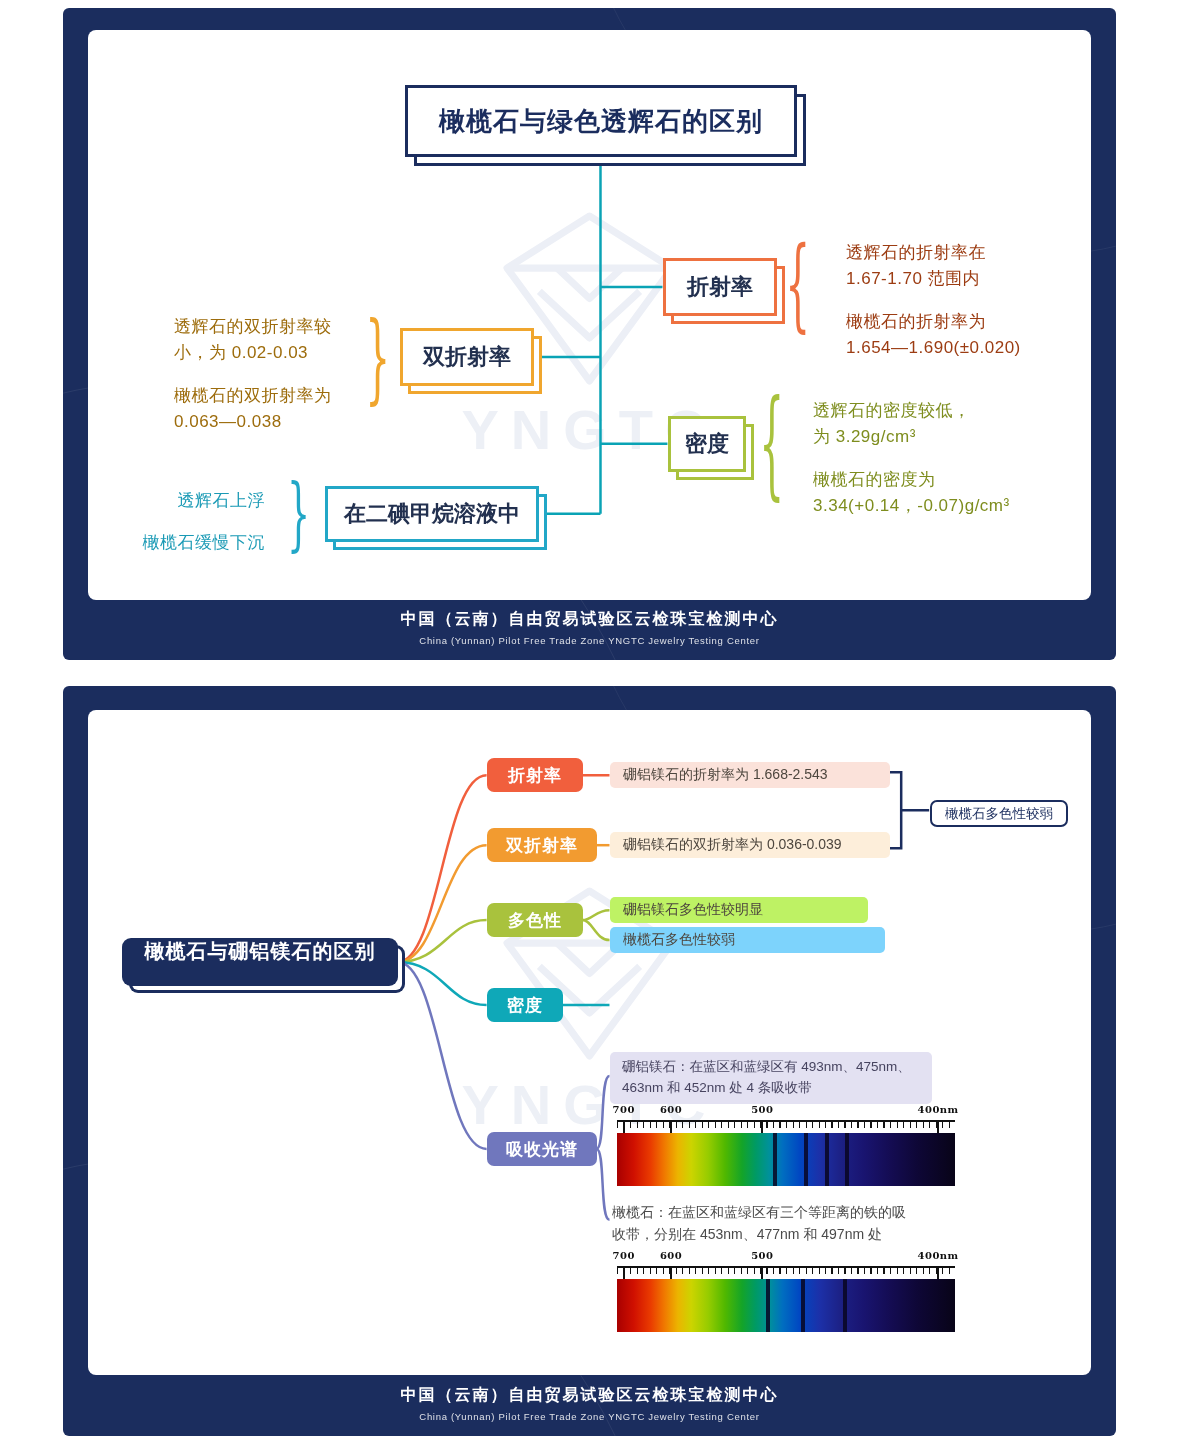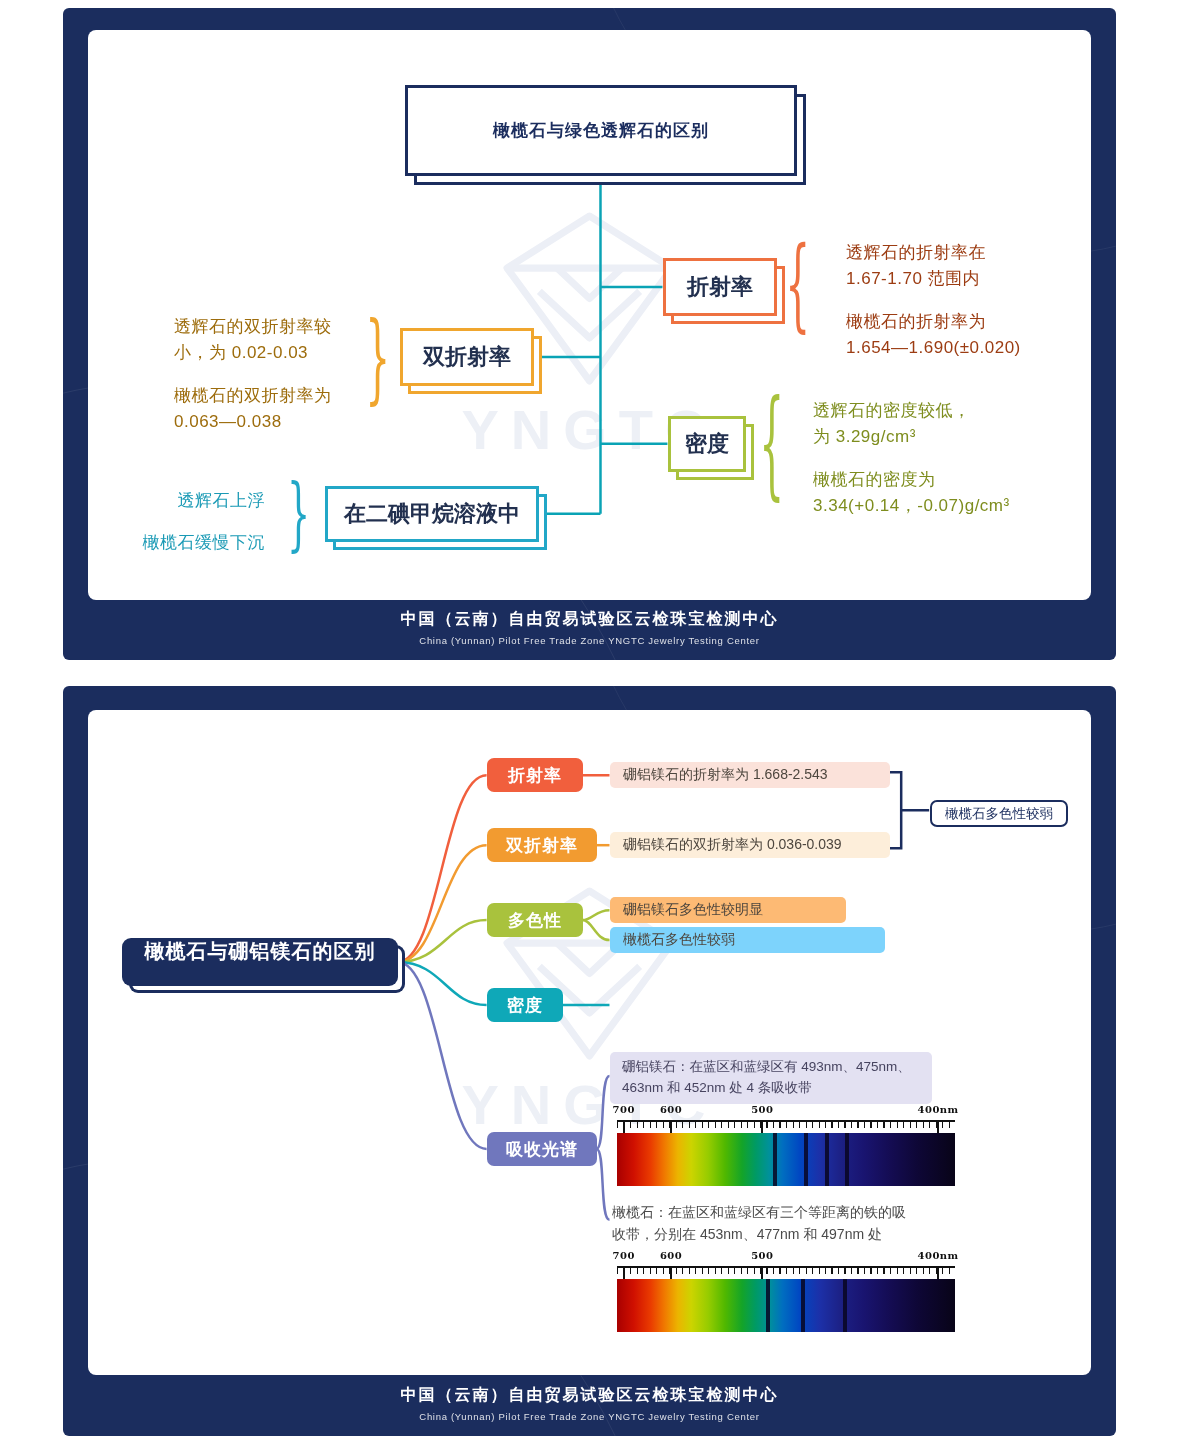--- a/index.html
+++ b/index.html
@@ -27,21 +27,21 @@
   .wm-text{font-size:56px; font-weight:bold; color:#edf0f6; letter-spacing:12px; margin-top:4px;}
 
   .lines{position:absolute; left:0; top:0; width:100%; height:100%;}
   .lines path{fill:none; stroke-width:2.5px;}
   .lt{stroke:var(--teal);} .lo{stroke:var(--orangeRed);} .la{stroke:var(--orange2);}
   .lg{stroke:var(--green);} .lc{stroke:var(--teal2);} .lp{stroke:var(--purple);}
   .ln{stroke:var(--navy); stroke-width:2px;}
 
   
   .box{position:absolute; background:#fff; border:3px solid var(--navy); display:flex; align-items:center; justify-content:center; font-weight:bold; color:#22304f;}
-  .title-box{left:317px; top:55px; width:392px; height:91px; font-size:17px; color:var(--navy); letter-spacing:1px;
+  .title-box{left:317px; top:55px; width:392px; height:72px; font-size:26px; color:var(--navy); letter-spacing:1px;
              box-shadow:9px 9px 0 -3px #fff, 9px 9px 0 0 var(--navy);}
   .node1{font-size:22px;}
   .n1-ri{left:575px; top:228px; width:114px; height:58px; border-color:var(--orange); box-shadow:8px 8px 0 -3px #fff, 8px 8px 0 0 var(--orange);}
   .n1-biri{left:312px; top:298px; width:134px; height:58px; border-color:var(--amber); box-shadow:8px 8px 0 -3px #fff, 8px 8px 0 0 var(--amber);}
   .n1-den{left:580px; top:386px; width:78px; height:56px; border-color:var(--green); box-shadow:8px 8px 0 -3px #fff, 8px 8px 0 0 var(--green);}
   .n1-sol{left:227px; top:456px; width:214px; height:56px; border-color:var(--cyan); box-shadow:8px 8px 0 -3px #fff, 8px 8px 0 0 var(--cyan);margin-left:10px;}
 
   .brace{position:absolute; font-family:"DejaVu Serif",serif; line-height:1; font-size:56px; font-weight:400;}
   .br-ri{left:692px; top:226px; color:var(--orange); transform:scale(0.7,1.8);}
   .br-biri{left:272px; top:300px; color:var(--amber); transform:scale(0.7,1.75);}
@@ -70,21 +70,21 @@
   .n2-ri{left:399px; top:48px; width:96px; height:34px; background:var(--orangeRed);}
   .n2-biri{left:399px; top:118px; width:110px; height:34px; background:var(--orange2);}
   .n2-pleo{left:399px; top:193px; width:96px; height:34px; background:var(--green);}
   .n2-den{left:399px; top:278px; width:76px; height:34px; background:var(--teal2);}
   .n2-abs{left:399px; top:422px; width:110px; height:34px; background:var(--purple);}
 
   .bar{position:absolute; border-radius:5px; font-size:14px; color:#4d463e; display:flex; align-items:center;
        padding:0 13px; height:26px;}
   .bar-ri{left:522px; top:52px; width:280px; background:#fbe2da;}
   .bar-biri{left:522px; top:122px; width:280px; background:#fdeeda;}
-  .bar-pleo1{left:522px; top:187px; width:236px; background:#fdba74;}
+  .bar-pleo1{left:522px; top:187px; width:258px; background:#bef264;}
   .bar-pleo2{left:522px; top:217px; width:275px; background:#7dd3fc;}
   .bar-den{left:522px; top:282px; width:275px; background:#d8eff3;}
   .bar-abs{left:522px; top:342px; width:322px; height:auto; display:block; padding:5px 12px; line-height:1.55;
            font-size:13.5px; color:#474460; background:#e3e1f2; white-space:pre-line;}
   .note{position:absolute; left:842px; top:90px; width:138px; height:27px; border:2px solid var(--navy); border-radius:7px;
         color:var(--navy); font-size:13.5px; display:flex; align-items:center; justify-content:center; background:#fff;}
   .ptext{position:absolute; left:524px; top:492px; width:312px; font-size:14px; color:#4a4a4a; line-height:1.55; white-space:pre-line;}
 
   .spectrum{position:absolute; width:338px;}
   .spec1{left:529px; top:394px;} .spec2{left:529px; top:540px;}

